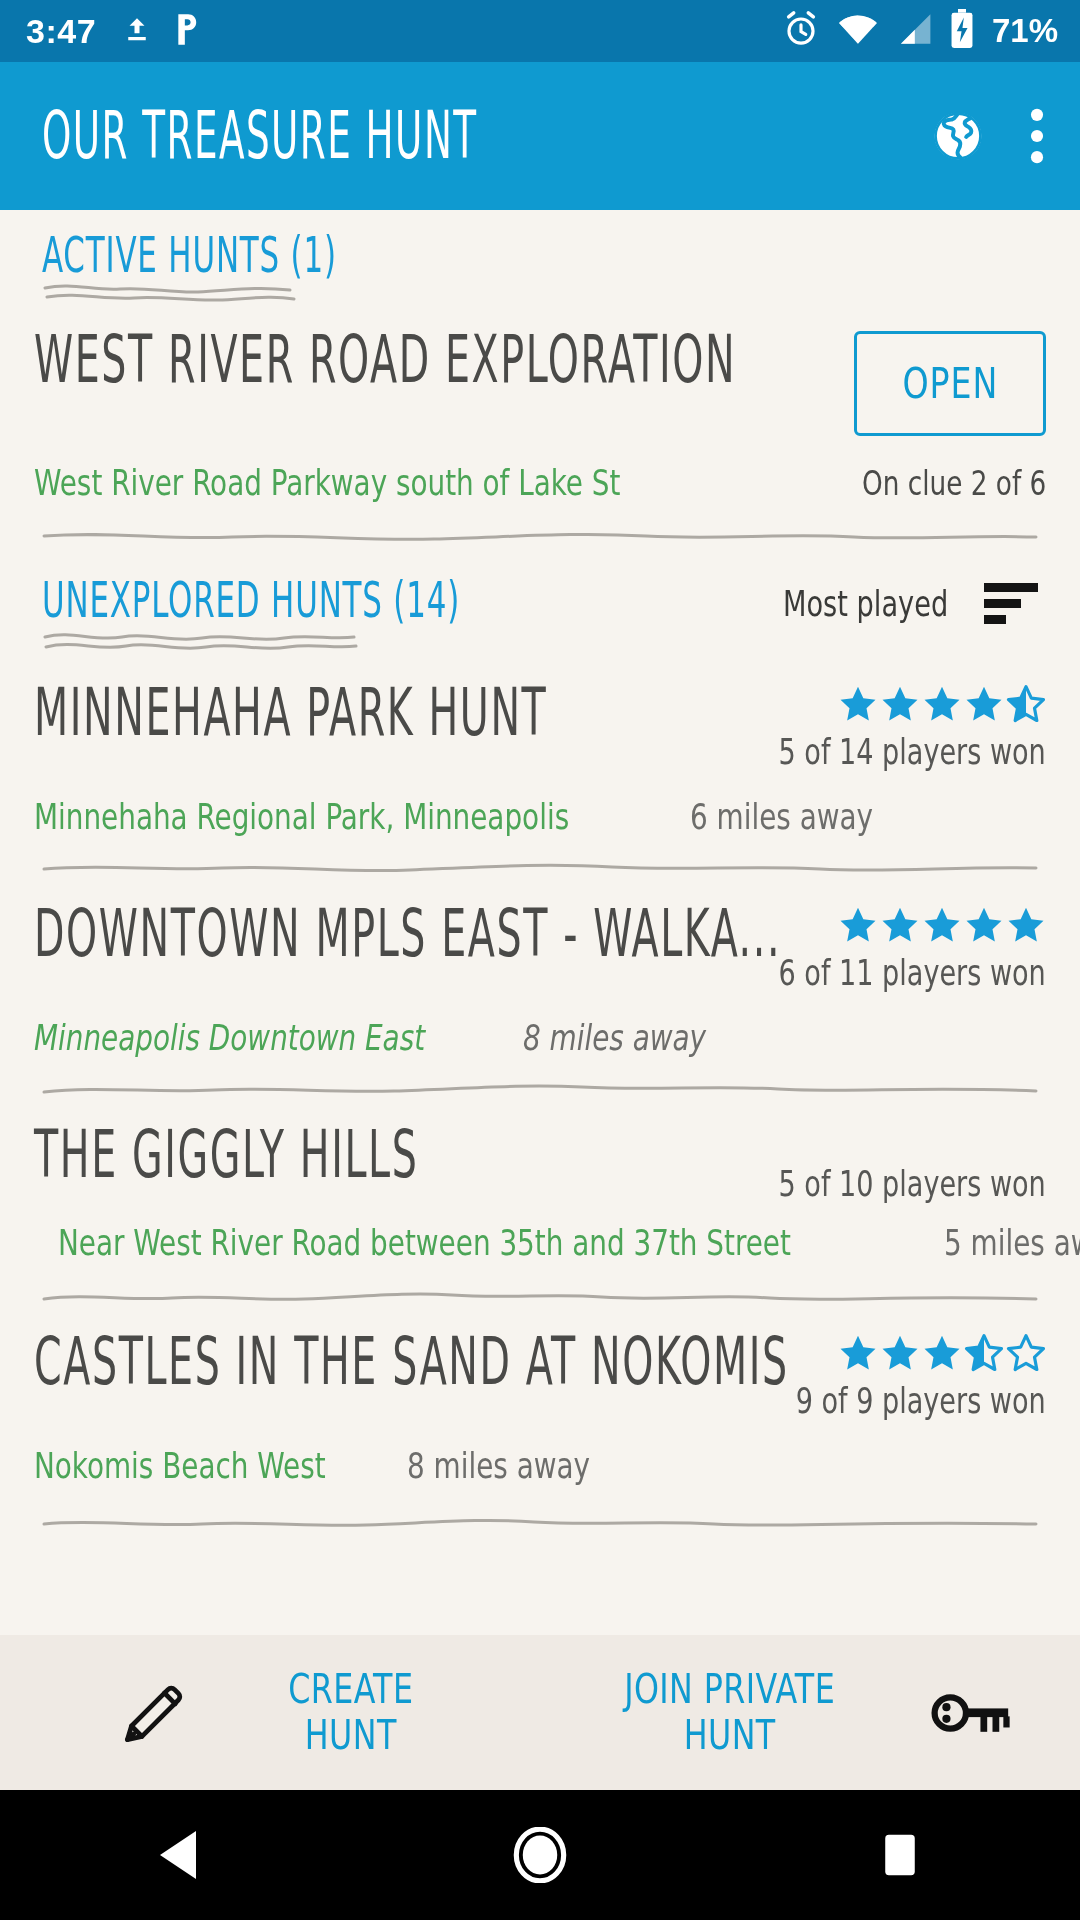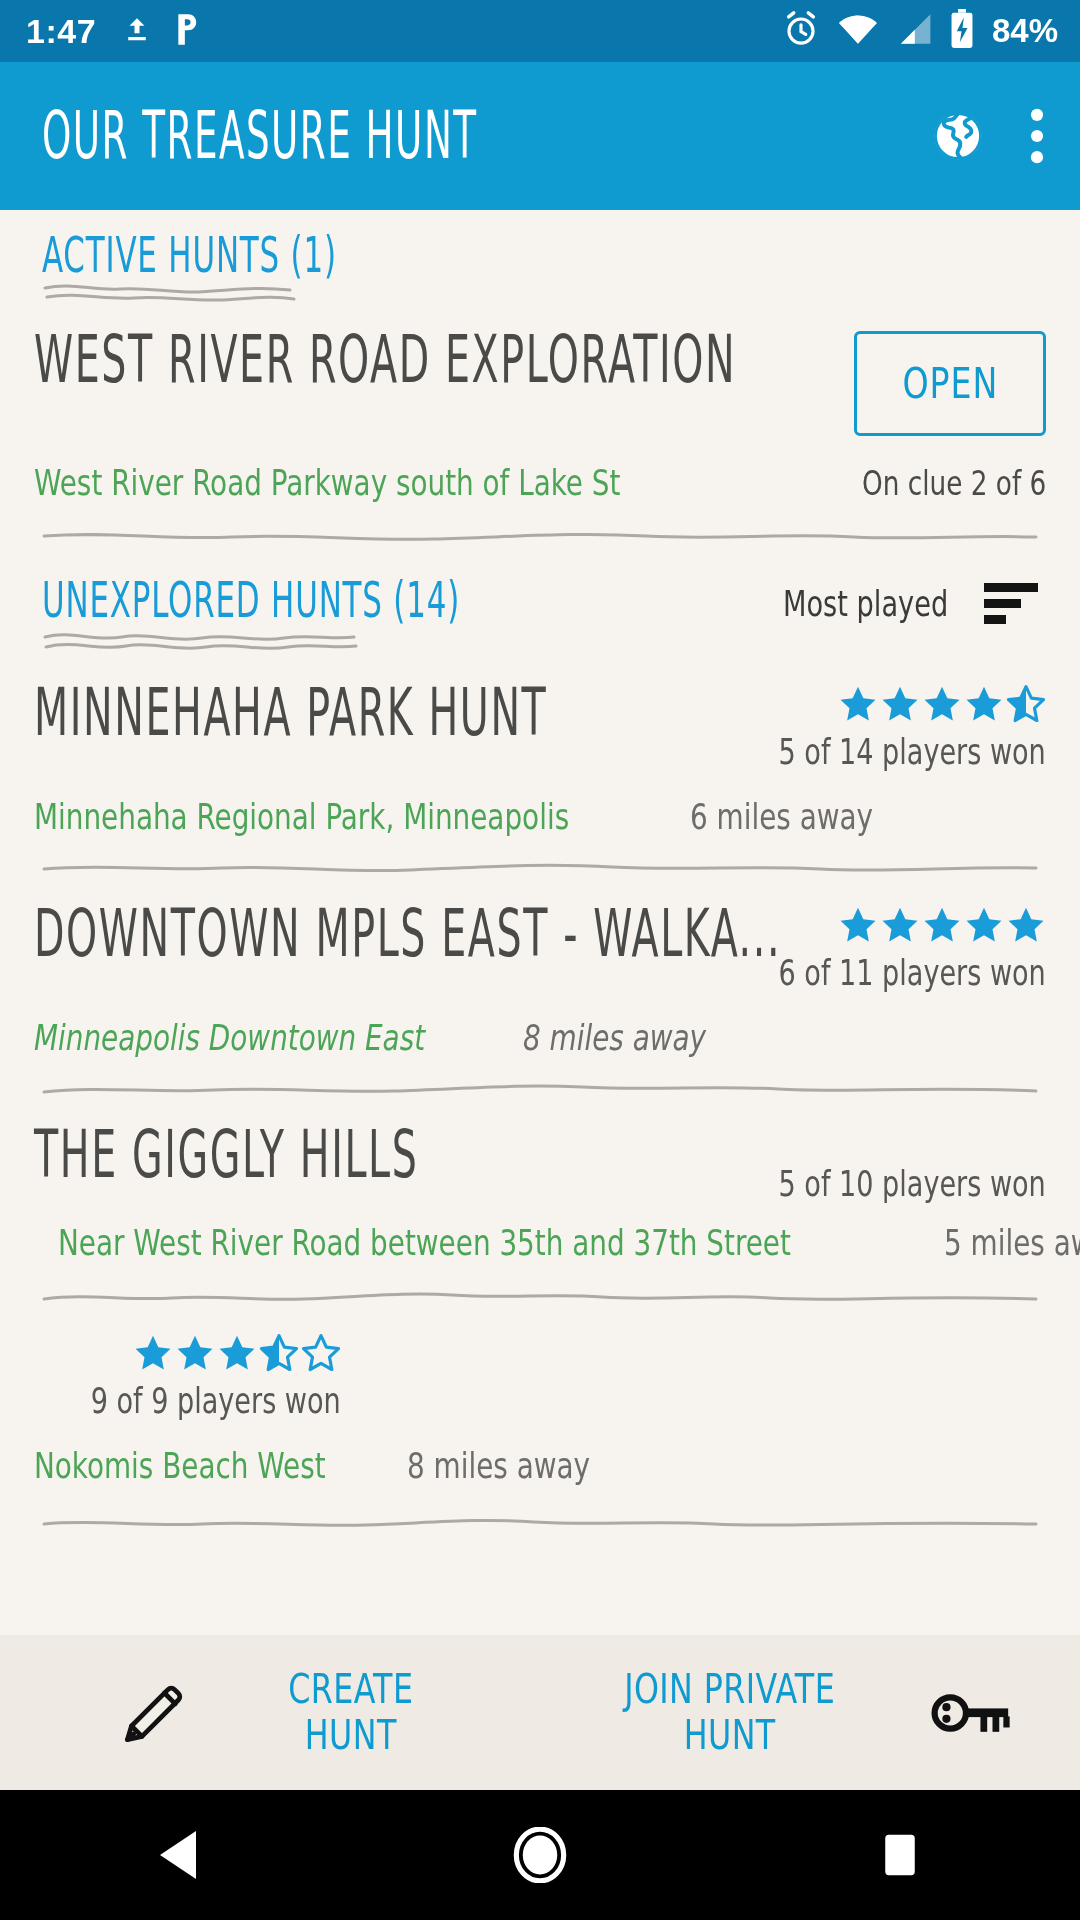--- a/index.html
+++ b/index.html
@@ -146,21 +146,21 @@
     display:flex; align-items:center; justify-content:space-around;
   }
   .nav-slot { width:180px; display:flex; align-items:center; justify-content:center; }
 </style>
 </head>
 <body>
 
 <div class="phone">
 
   <div class="statusbar">
-    <div class="sb-time">1:47</div>
+    <div class="sb-time">3:47</div>
     <div class="sb-left-icons">
       <span>
         <svg width="30" height="33" viewBox="0 0 24 24">
             <path fill="#fff" d="M12 3l6 6h-4v6h-4V9H6l6-6z"></path>
             <rect x="5" y="18" width="14" height="2.6" fill="#fff"></rect>
           </svg>
       </span>
       <span>
         <svg width="26" height="33" viewBox="0 0 24 30">
             <path fill="#fff" d="M4 1h9c4.4 0 7.5 3.1 7.5 7.3 0 4.3-3.1 7.4-7.6 7.4H10V29H4V1zm6 4.6v5.6h2.3c1.8 0 3-1.1 3-2.8 0-1.7-1.2-2.8-3-2.8H10z"></path>
@@ -189,21 +189,21 @@
           <path d="M11.5 10.5V19H3l8.5-8.5z" fill="#ffffff"></path>
         </svg>
       </span>
       <span>
         <svg width="26" height="40" viewBox="0 0 16 26">
           <rect x="5.4" y="0" width="5.2" height="2.4" fill="#fff"></rect>
           <rect x="1.2" y="2.4" width="13.6" height="23" rx="1.6" fill="#ffffff"></rect>
           <path d="M9.2 5.6 4.6 14.4h3.1L6.6 21.6l5-9.2H8.3l.9-6.8z" fill="#0976AC"></path>
         </svg>
       </span>
-      <span class="sb-batt-text">84%</span>
+      <span class="sb-batt-text">71%</span>
     </div>
   </div>
 
   <div class="appbar">
     <div class="appbar-title">OUR TREASURE HUNT</div>
     <div class="appbar-spacer"></div>
     <div class="appbar-actions">
       <div class="icon-btn">
         <svg width="56" height="56" viewBox="0 0 24 24">
           <circle cx="12" cy="12" r="10" fill="#ffffff"></circle>
@@ -380,20 +380,23 @@
     </div>
 
     <div class="divider" style="margin-top:24px;">
       <svg width="996" height="18" viewBox="0 0 996 18" preserveAspectRatio="none">
         <path d="M2 12 C44 6, 86 14, 130 11 C176 8, 216 14, 262 12 C316 10, 362 5, 410 8 C466 12, 510 6, 560 10 C618 14, 672 7, 728 11 C790 15, 860 8, 994 12" fill="none" stroke="#ADA9A3" stroke-width="3" stroke-linecap="round"></path>
       </svg>
     </div>
 
     <div class="hunt" style="margin-top:24px;">
       <div class="hunt-main">
+        <div class="hunt-left">
+          <div class="hunt-name">CASTLES IN THE SAND AT NOKOMIS</div>
+        </div>
         <div class="hunt-right">
           <div class="stars">
               <svg width="40" height="40" viewBox="0 0 24 24">
                 <path d="M12 1.6l3.2 6.9 7.3.9-5.4 5.1 1.4 7.4L12 18.2 5.5 21.9l1.4-7.4L1.5 9.4l7.3-.9z" fill="#199CD8"></path>
               </svg>
               <svg width="40" height="40" viewBox="0 0 24 24">
                 <path d="M12 1.6l3.2 6.9 7.3.9-5.4 5.1 1.4 7.4L12 18.2 5.5 21.9l1.4-7.4L1.5 9.4l7.3-.9z" fill="#199CD8"></path>
               </svg>
               <svg width="40" height="40" viewBox="0 0 24 24">
                 <path d="M12 1.6l3.2 6.9 7.3.9-5.4 5.1 1.4 7.4L12 18.2 5.5 21.9l1.4-7.4L1.5 9.4l7.3-.9z" fill="#199CD8"></path>

